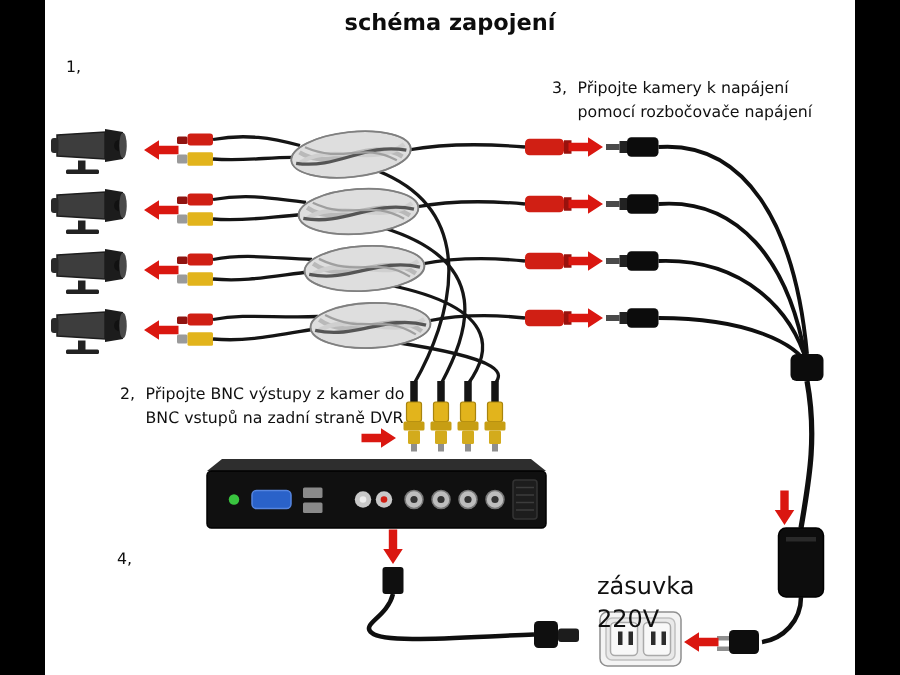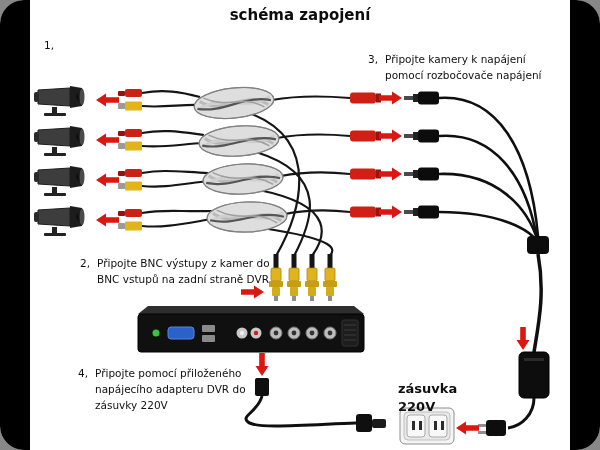--- a/index.html
+++ b/index.html
@@ -1,34 +1,34 @@
 <!DOCTYPE html>
 <html><head>
 <meta charset="utf-8">
 <style>
   html,body{margin:0;padding:0;background:#888;}
   #stage{
     position:relative;width:600px;height:450px;background:#ffffff;
-    overflow:hidden;font-family:"DejaVu Sans","Liberation Sans",sans-serif;border-radius:24px;
+    overflow:hidden;font-family:"DejaVu Sans","Liberation Sans",sans-serif;
   }
   .sidebar{position:absolute;top:0;bottom:0;width:30px;background:#000;z-index:3;}
   #bar-left{left:0;}
   #bar-right{right:0;}
   #diagram-title{
     position:absolute;left:0;right:0;top:6px;text-align:center;
     font-size:15px;font-weight:bold;color:#0d0d0d;z-index:2;
   }
   .step{
     position:absolute;display:flex;gap:7px;font-size:10.5px;color:#101010;
     z-index:2;line-height:1.5;
   }
   .step .txt{white-space:pre-line;}
   #outlet-label{
-    position:absolute;left:398px;top:380px;font-size:13px;color:#101010;
-    white-space:pre-line;line-height:1.35;z-index:2;font-weight:bold;
+    position:absolute;left:398px;top:380px;font-size:16px;color:#101010;
+    white-space:pre-line;line-height:1.35;z-index:2;
   }
   svg{position:absolute;left:0;top:0;z-index:1;}
 </style>
 </head>
 <body>
 
 <div id="stage">
   <div class="sidebar" id="bar-left"></div>
   <div class="sidebar" id="bar-right"></div>
 
@@ -42,23 +42,20 @@
     <span class="txt">Připojte kamery k napájení
 pomocí rozbočovače napájení</span>
   </div>
   <div class="step" style="left:80px;top:256px;">
     <span class="num">2,</span>
     <span class="txt">Připojte BNC výstupy z kamer do
 BNC vstupů na zadní straně DVR</span>
   </div>
   <div class="step" style="left:78px;top:366px;">
     <span class="num">4,</span>
-    <span class="txt">Připojte pomocí přiloženého
-napájecího adapteru DVR do
-zásuvky 220V</span>
   </div>
 
   <div id="outlet-label">zásuvka
 220V</div>
 
   <svg width="600" height="450" viewBox="0 0 600 450">
     <defs>
       <g id="arrowL">
         <polygon points="0,0 10,-6.5 10,-2.8 23,-2.8 23,2.8 10,2.8 10,6.5" fill="#da1710"></polygon>
       </g>

